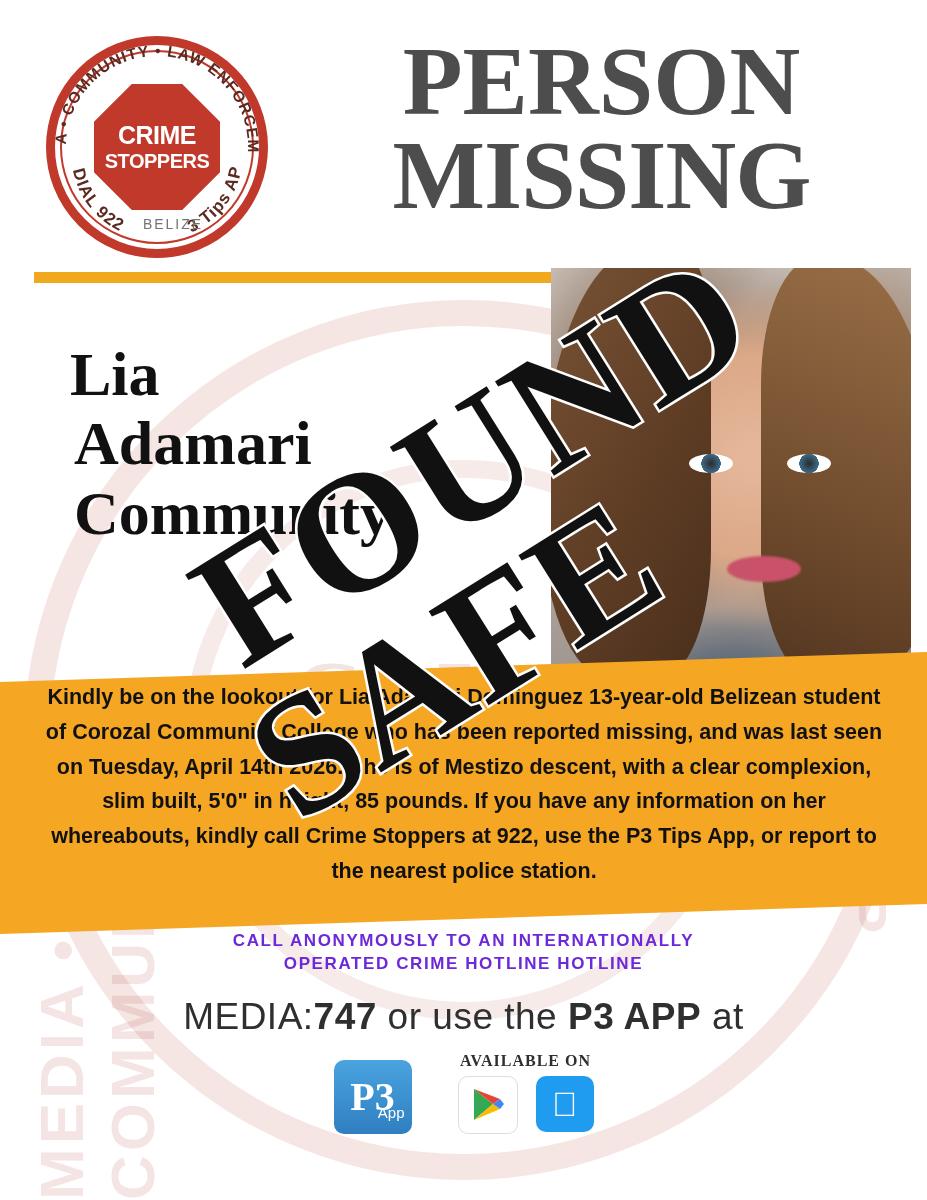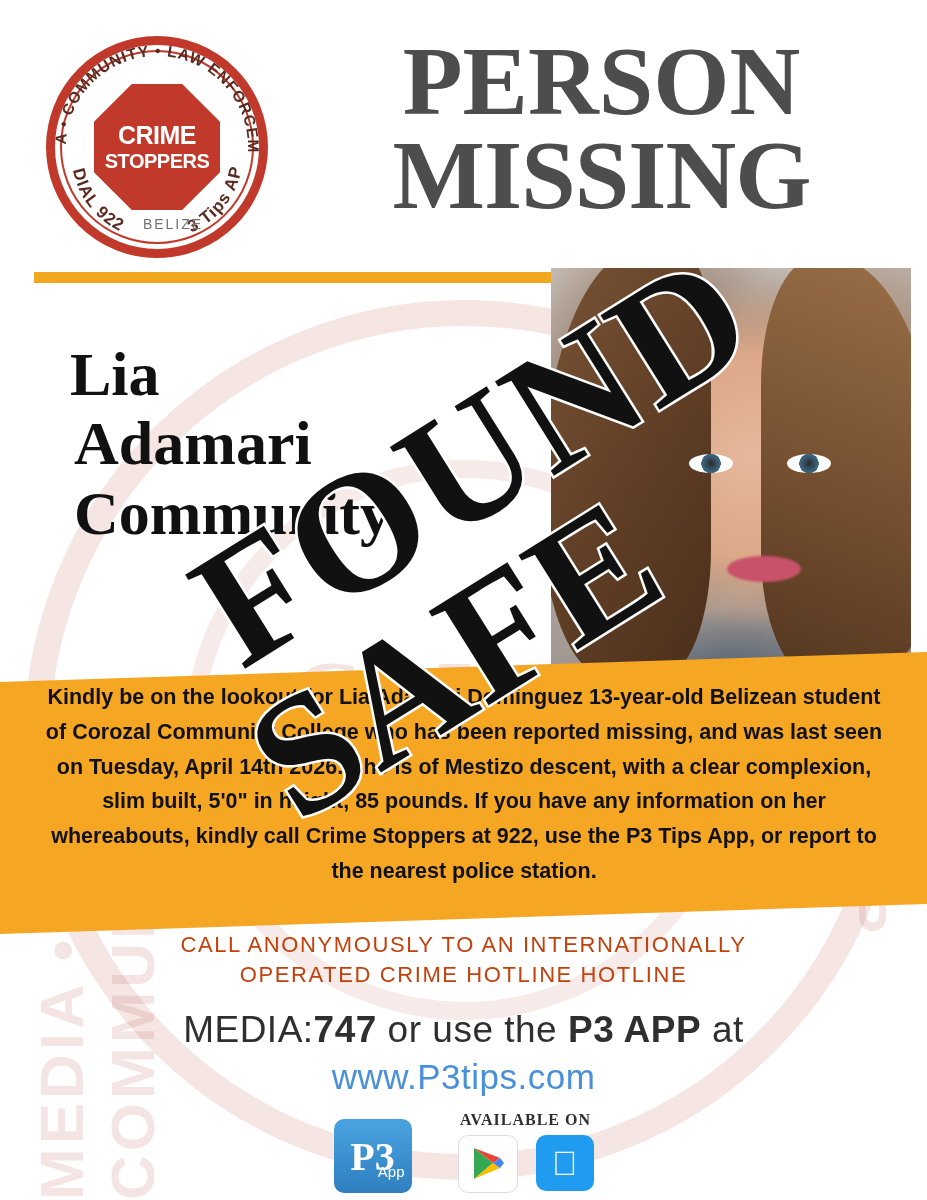--- a/index.html
+++ b/index.html
@@ -273,24 +273,24 @@
 
   
   .footer {
     position: absolute;
     left: 0;
     top: 930px;
     width: 927px;
     text-align: center;
   }
   .anon {
-    font-size: 22px;
-    font-weight: normal;
+    font-size: 17px;
+    font-weight: bold;
     letter-spacing: 1.6px;
-    color: #c2410c;
+    color: #6d28d9;
     line-height: 1.35;
   }
   .callline {
     margin-top: 20px;
     font-size: 37px;
     color: #2f2f2f;
     letter-spacing: 0.5px;
   }
   .callline b { font-weight: bold; }
   .weburl {
@@ -455,21 +455,20 @@
   <div class="footer">
     <div class="anon">
       <div>CALL ANONYMOUSLY TO AN INTERNATIONALLY</div>
       <div>OPERATED CRIME HOTLINE HOTLINE</div>
     </div>
 
     <div class="callline">
       <span>MEDIA:</span><b>747</b><span> or use the </span><b>P3 APP</b><span> at</span>
     </div>
 
-    <div class="weburl">www.P3tips.com</div>
 
     <div class="stores">
       <div class="p3-badge">
         <span class="p3">P3</span>
         <span class="appword">App</span>
       </div>
 
       <div class="avail">
         <div class="avail-label">AVAILABLE ON</div>
         <div class="store-icons">

